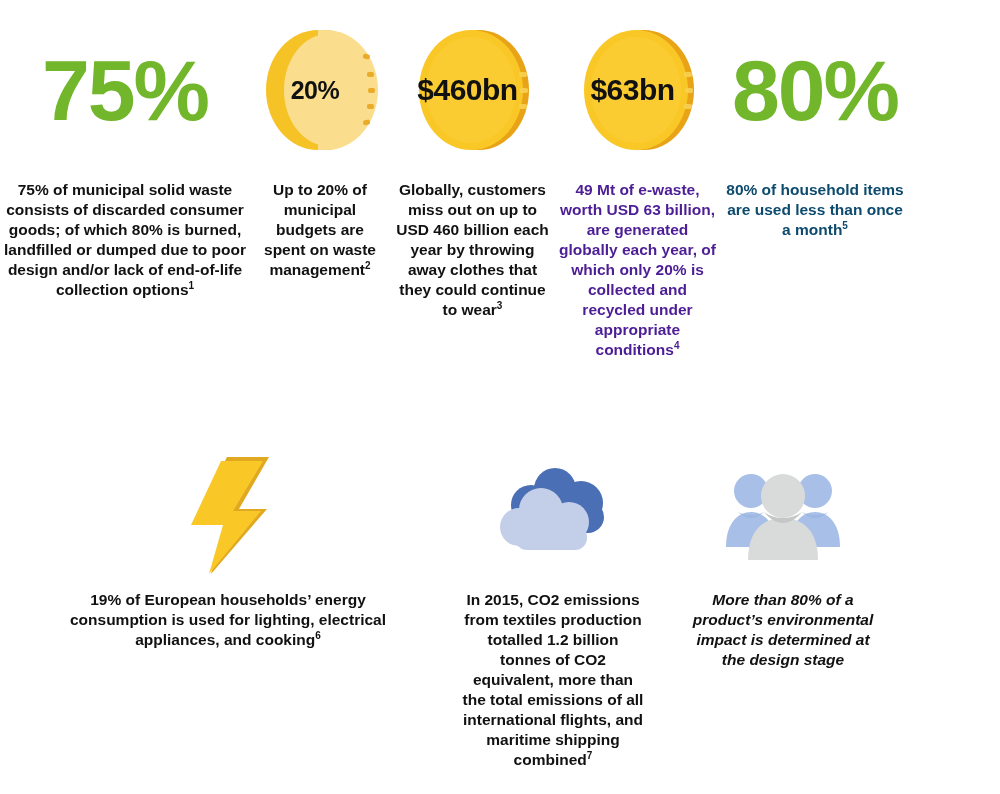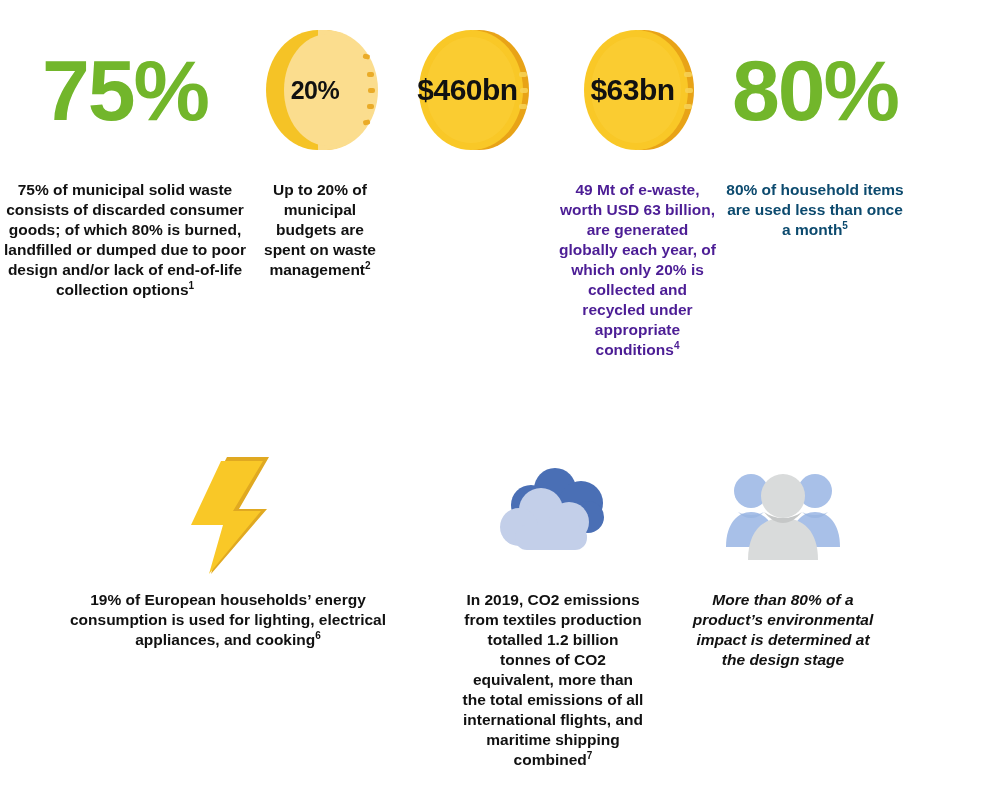--- a/index.html
+++ b/index.html
@@ -175,20 +175,21 @@
             <ellipse cx="56" cy="62" rx="45" ry="53" fill="#fbcf3a" opacity="0.55"></ellipse>
             <g fill="#f7d154" opacity="0.9">
               <rect x="104" y="44" width="8" height="5" rx="2"></rect>
               <rect x="105" y="60" width="8" height="5" rx="2"></rect>
               <rect x="104" y="76" width="8" height="5" rx="2"></rect>
             </g>
           </svg>
           <div class="coin-label small" style="color: rgb(17, 17, 17);">$460bn</div>
         </div>
       </div>
+      <div class="caption" style="color: rgb(17, 17, 17);"><span>Globally, customers miss out on up to </span><b>USD 460 billion</b><span> each year by throwing away clothes that they could continue to wear</span><sup>3</sup></div>
     </div>
 
     <div class="col col-4">
       <div class="visual-slot">
         <div class="coin-wrap">
           <svg class="coin-svg" width="116" height="124" viewBox="0 0 116 124" aria-hidden="true">
             <ellipse cx="64" cy="62" rx="50" ry="60" fill="#e8a317"></ellipse>
             <ellipse cx="56" cy="62" rx="52" ry="60" fill="#f9c827"></ellipse>
             <ellipse cx="56" cy="62" rx="45" ry="53" fill="#fbcf3a" opacity="0.55"></ellipse>
             <g fill="#f7d154" opacity="0.9">
@@ -235,21 +236,21 @@
             <circle cx="95" cy="52" r="16"></circle>
           </g>
           <g fill="#c3cfe9">
             <circle cx="48" cy="45" r="22"></circle>
             <circle cx="76" cy="57" r="20"></circle>
             <circle cx="26" cy="62" r="19"></circle>
             <rect x="22" y="60" width="72" height="25" rx="12"></rect>
           </g>
         </svg>
       </div>
-      <div class="caption" style="color: rgb(17, 17, 17);"><span>In </span><b>2019</b><span>, CO2 emissions from textiles production totalled </span><b>1.2 billion tonnes</b><span> of CO2 equivalent, more than the total emissions of all international flights, and maritime shipping combined</span><sup>7</sup></div>
+      <div class="caption" style="color: rgb(17, 17, 17);"><span>In </span><b>2015</b><span>, CO2 emissions from textiles production totalled </span><b>1.2 billion tonnes</b><span> of CO2 equivalent, more than the total emissions of all international flights, and maritime shipping combined</span><sup>7</sup></div>
     </div>
 
     <div class="bcol bcol-3">
       <div class="bvisual-slot">
         <svg width="130" height="100" viewBox="0 0 130 100">
           <g fill="#a8c0e8">
             <circle cx="33" cy="26" r="17"></circle>
             <path d="M8 82 C8 58 20 47 33 47 C46 47 58 58 58 82 Z"></path>
             <circle cx="97" cy="26" r="17"></circle>
             <path d="M72 82 C72 58 84 47 97 47 C110 47 122 58 122 82 Z"></path>

